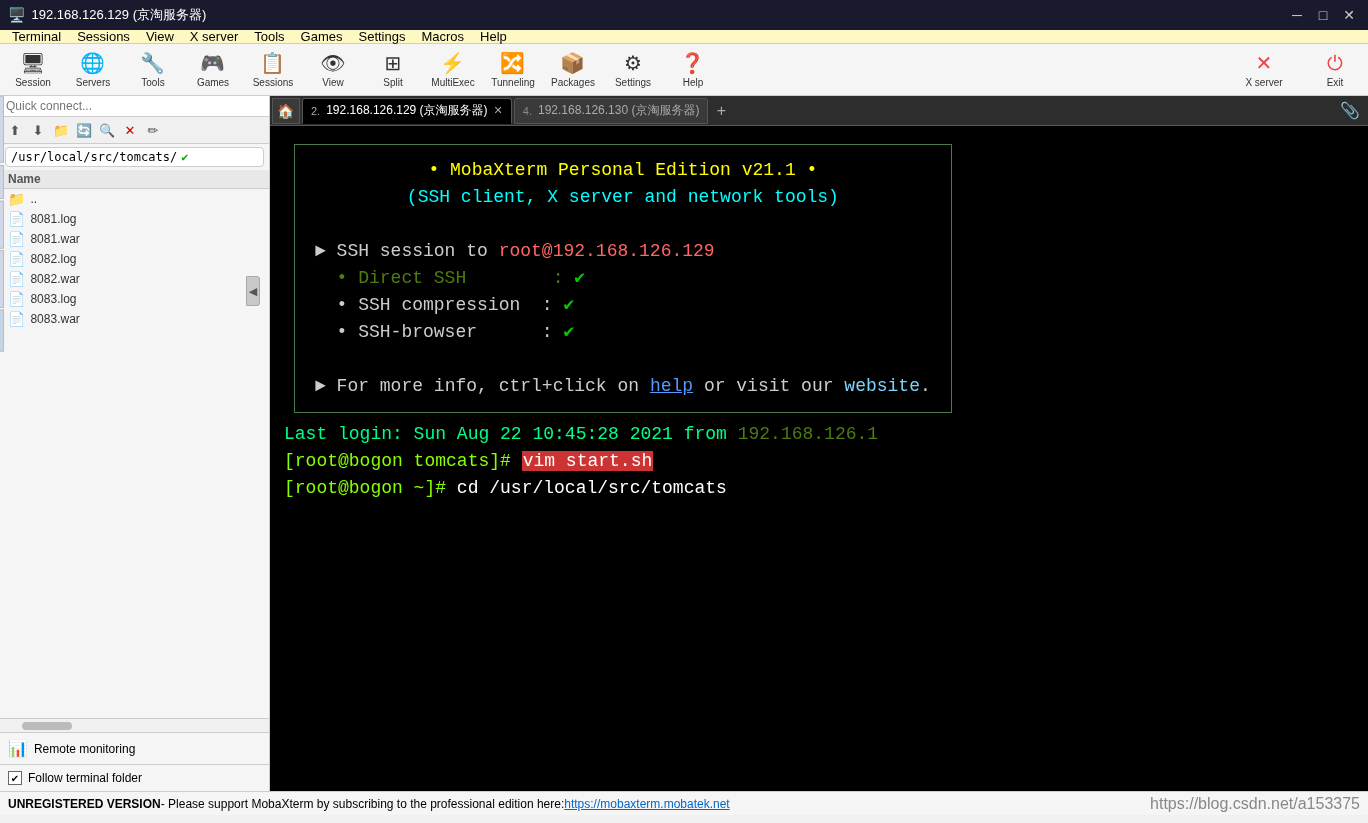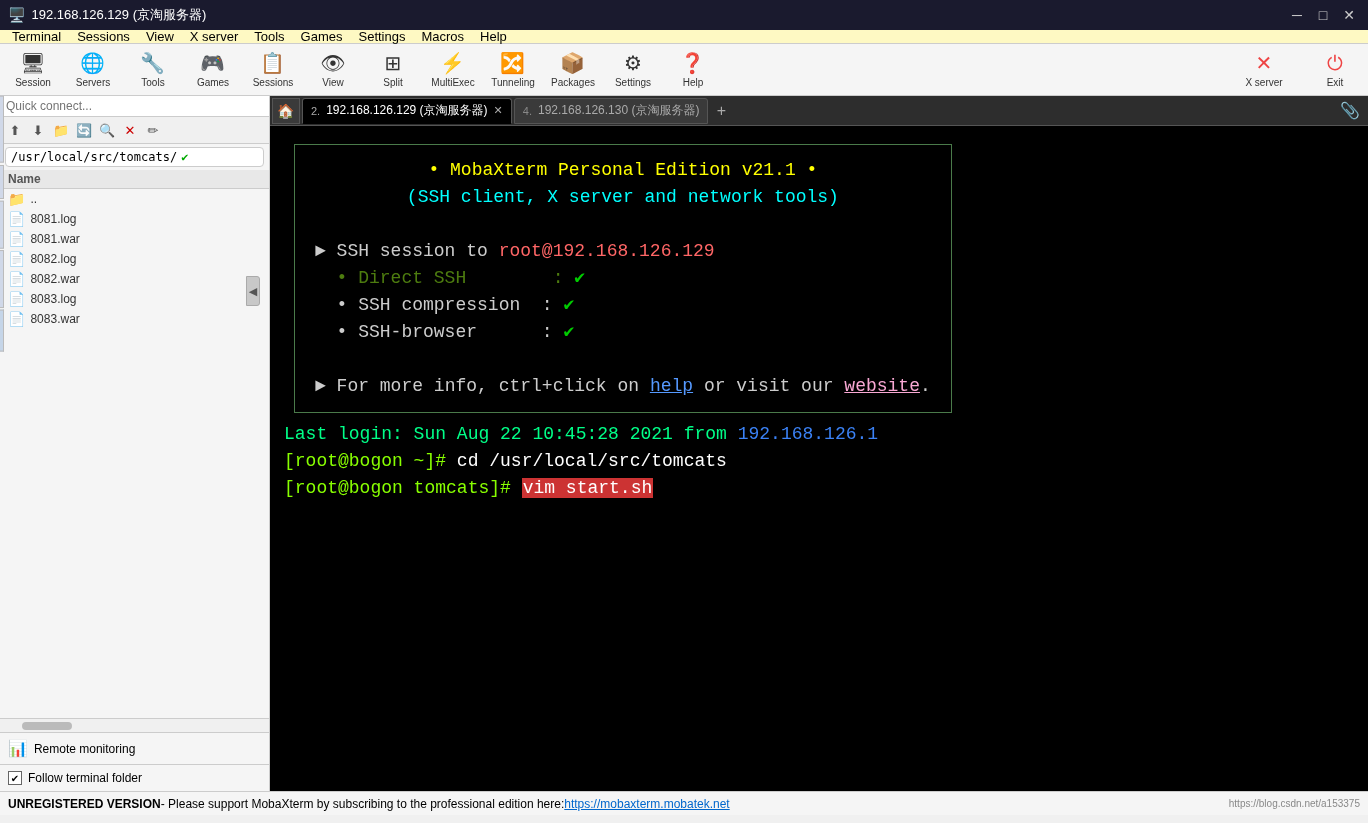--- a/index.html
+++ b/index.html
@@ -147,21 +147,21 @@
       border: 1px solid #4a7a4a; padding: 12px 20px; margin: 8px 10px; display: inline-block;
     }
 
     
     #statusbar {
       height: 24px; background: #f5f5f5; border-top: 1px solid #ccc;
       display: flex; align-items: center; padding: 0 8px; font-size: 12px;
     }
     #statusbar strong { color: #000000; }
     #statusbar .support-link { color: #0066cc; text-decoration: underline; cursor: pointer; }
-    #statusbar .right-info { margin-left: auto; font-size: 10px; color: #888; padding-left: 34px; }
+    #statusbar .right-info { margin-left: auto; font-size: 16px; color: #888; padding-left: 34px; }
 
     
     #collapse-btn { position: absolute; left: 246px; top: 200px; background: #c0c0c0; border: 1px solid #999; width: 18px; height: 30px; display: flex; align-items: center; justify-content: center; cursor: pointer; z-index: 10; font-size: 12px; color: #555; }
 
     
     #tabs-paperclip { margin-left: auto; color: #aaa; font-size: 16px; cursor: pointer; padding: 0 6px; }
 
   </style>
 </head>
 <body>
@@ -368,33 +368,33 @@
           <span style="color:#4d7c0f;">&nbsp;&nbsp;• Direct SSH&nbsp;&nbsp;&nbsp;&nbsp;&nbsp;&nbsp;&nbsp;&nbsp;: </span><span style="color:#00cc00;">✔</span>
         </div>
         <div>
           <span style="color:#ccc;">&nbsp;&nbsp;• SSH compression&nbsp;&nbsp;: </span><span style="color:#00cc00;">✔</span>
         </div>
         <div>
           <span style="color:#ccc;">&nbsp;&nbsp;• SSH-browser&nbsp;&nbsp;&nbsp;&nbsp;&nbsp;&nbsp;: </span><span style="color:#00cc00;">✔</span>
         </div>
         <br>
         <div>
-          <span style="color:#ccc;">► For more </span><span style="color:#ccc;">info</span><span style="color:#ccc;">, ctrl+click on </span><span style="color:#5599ff;text-decoration:underline;cursor:pointer;">help</span><span style="color:#ccc;"> or visit our </span><span style="color:#f9a8d4;text-decoration:underline;cursor:pointer;text-align:right;">website</span><span style="color:#ccc;">.</span>
+          <span style="color:#ccc;">► For more </span><span style="color:#ccc;">info</span><span style="color:#ccc;">, ctrl+click on </span><span style="color:#5599ff;text-decoration:underline;cursor:pointer;">help</span><span style="color:#ccc;"> or visit our </span><span style="color:#7dd3fc;cursor:pointer;text-align:right;">website</span><span style="color:#ccc;">.</span>
         </div>
       </div>
 
       <br>
       <div>
-        <span style="color:#00ff88;">Last login: Sun Aug 22 10:45:28 2021 from </span><span style="color:#3b82f6;">192.168.126.1</span>
+        <span style="color:#00ff88;">Last login: Sun Aug 22 10:45:28 2021 from </span><span style="color:#4d7c0f;">192.168.126.1</span>
+      </div>
+      <div>
+        <span style="color:#88ff00;">[root@bogon tomcats]# </span><span style="background:#cc3333;color:#fff;padding:0 1px;">vim start.sh</span>
       </div>
       <div>
         <span style="color:#88ff00;">[root@bogon ~]# </span><span style="color:#ffffff;">cd /usr/local/src/tomcats</span>
-      </div>
-      <div>
-        <span style="color:#88ff00;">[root@bogon tomcats]# </span><span style="background:#cc3333;color:#fff;padding:0 1px;">vim start.sh</span>
       </div>
 
     </div>
   </div>
 
 </div>
 
 <div id="statusbar">
   <strong>UNREGISTERED VERSION</strong>
   <span> - Please support MobaXterm by subscribing to the professional edition here: </span>

